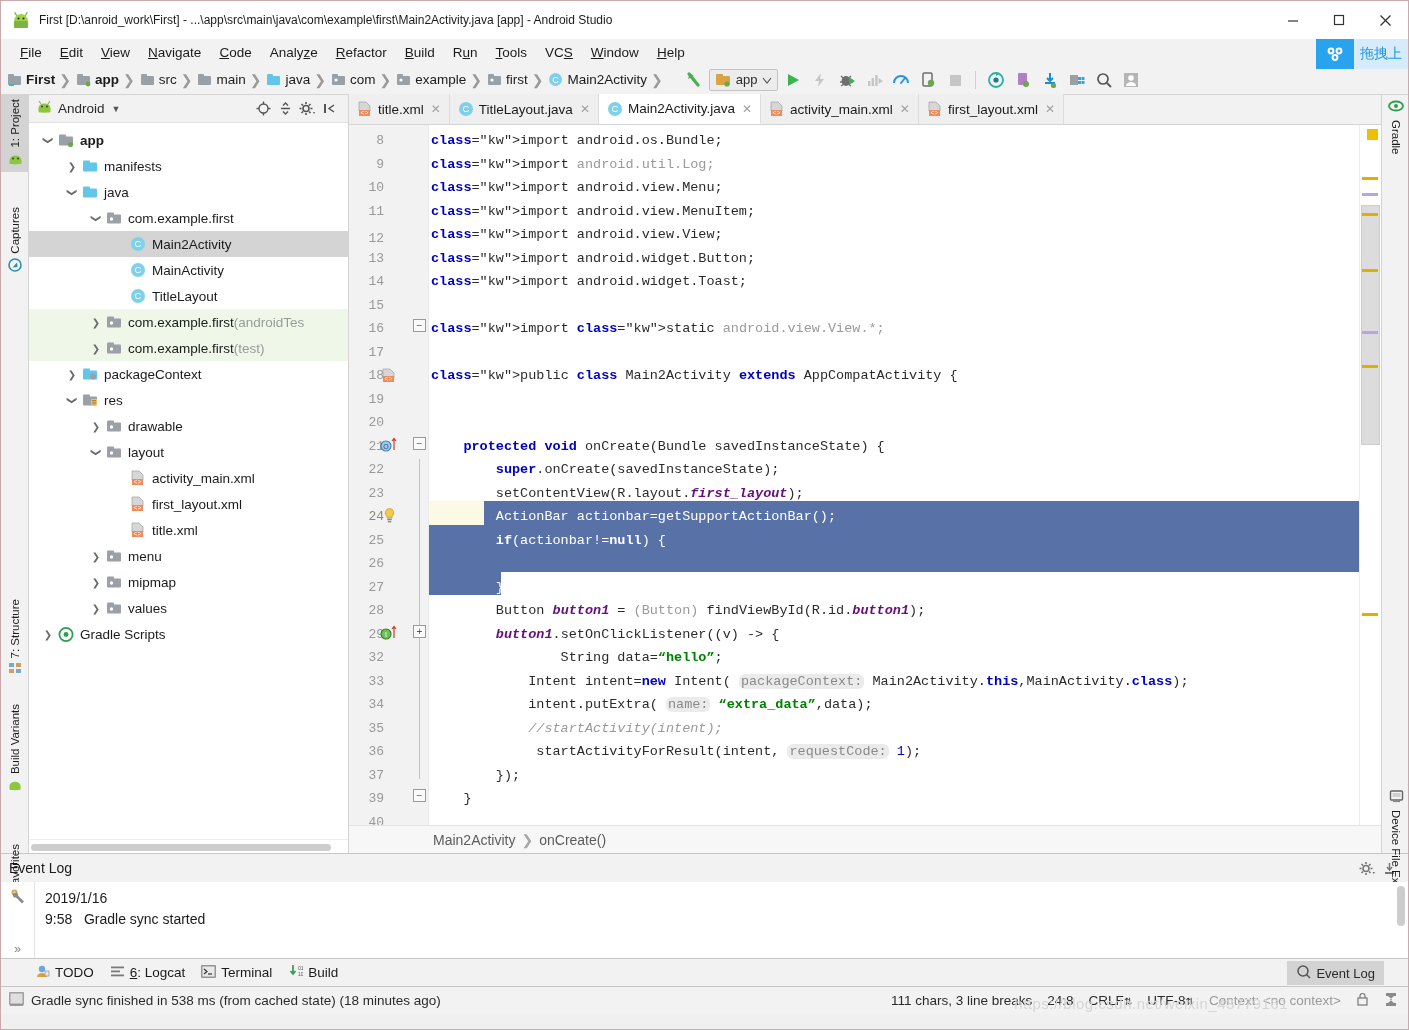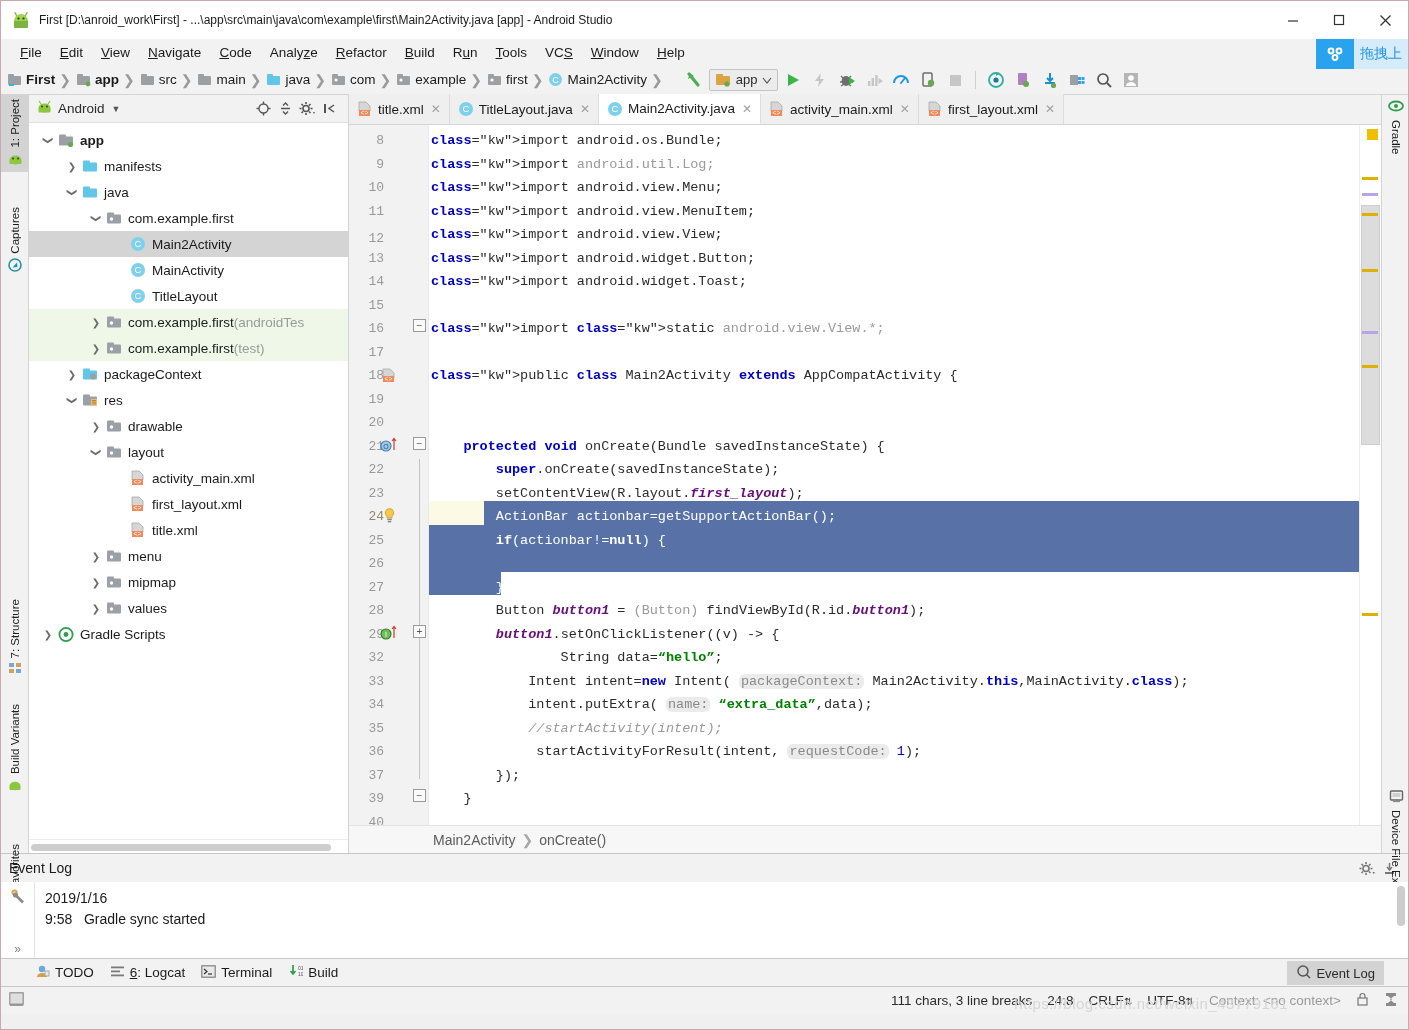--- a/index.html
+++ b/index.html
@@ -1087,20 +1087,21 @@
   </div>
 
   <div class="status">
     <div class="left">
       <span>
         <svg width="15" height="14">
             <rect x="0.8" y="0.8" width="13.4" height="11.4" fill="#dedede" stroke="#888" stroke-width="1.1"></rect>
             <rect x="0.8" y="12.4" width="13.4" height="1.4" fill="#888"></rect>
           </svg>
       </span>
+      <span>Gradle sync finished in 538 ms (from cached state) (18 minutes ago)</span>
     </div>
     <div class="right">
       <span>111 chars, 3 line breaks</span>
       <span>24:8</span>
       <span>
         <span>CRLF</span><span style="font-size:10px;">⇅</span>
       </span>
       <span>
         <span>UTF-8</span><span style="font-size:10px;">⇅</span>
       </span>

